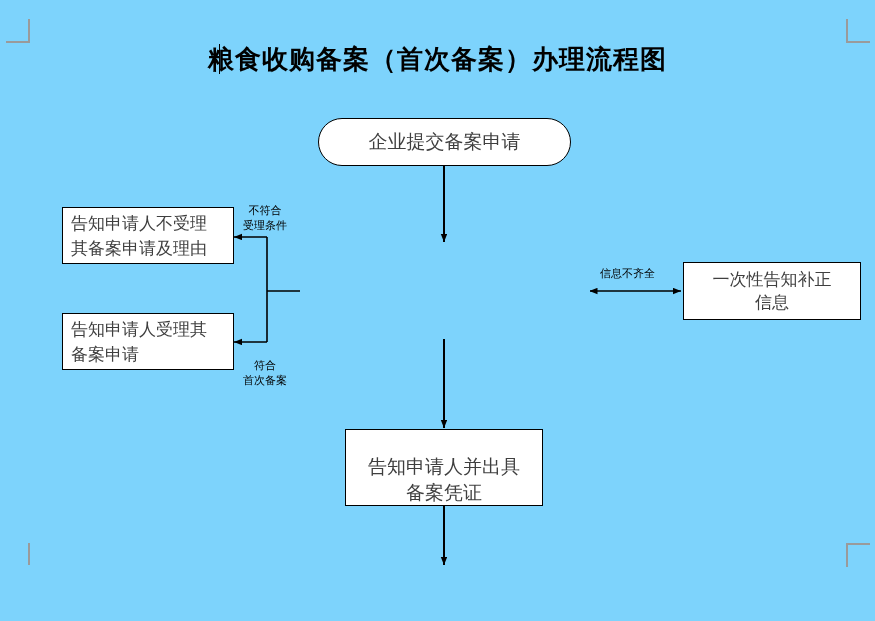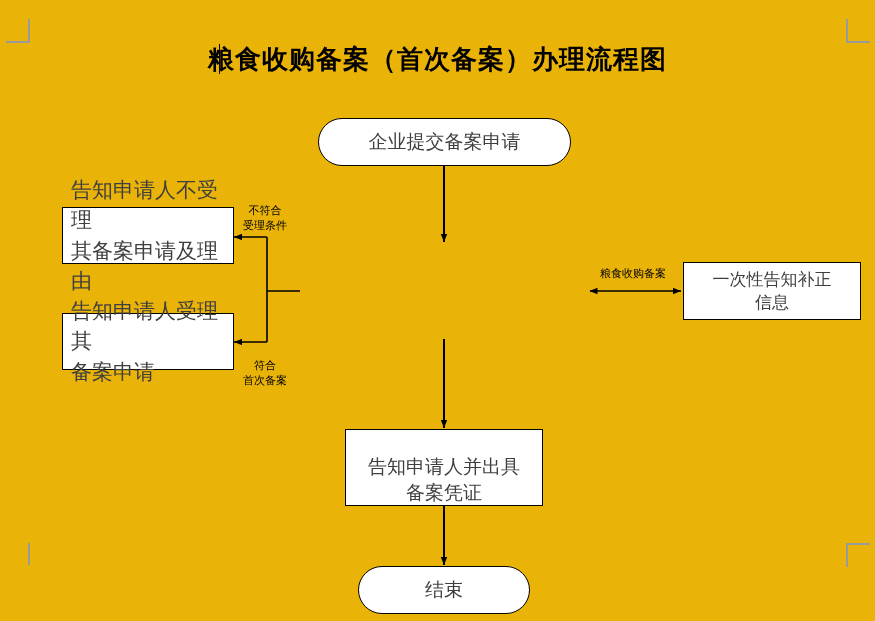--- a/index.html
+++ b/index.html
@@ -7,21 +7,21 @@
     padding: 0;
     background: #ffffff;
   }
   body {
     font-family: "DejaVu Sans", "Liberation Sans", sans-serif;
   }
   #canvas {
     position: relative;
     width: 875px;
     height: 621px;
-    background: #eab308;
+    background: #7dd3fc;
     overflow: hidden;
   }
   
   .crop {
     position: absolute;
     border-color: #9a9a9a;
     border-style: solid;
     border-width: 0;
   }
   .crop-tl { left: 6px;   top: 19px;  width: 22px; height: 22px;
@@ -68,21 +68,21 @@
     justify-content: center;
     text-align: center;
     font-size: 19px;
     line-height: 1.35;
   }
   .node.rounded { border-radius: 24px; font-family: Liberation Serif, serif; }
   .node.leftish {
     justify-content: flex-start;
     text-align: left;
     padding-left: 8px;
-    font-size: 21px;
+    font-size: 17px;
     line-height: 1.45;
   }
   .node .inner { width: 100%; }
 
   #n-start   { left: 318px; top: 118px; width: 253px; height: 48px; }
   #n-notify-reject { left: 62px;  top: 207px; width: 172px; height: 57px; }
   #n-notify-accept { left: 62px;  top: 313px; width: 172px; height: 57px; }
   #n-supplement    { left: 683px; top: 262px; width: 178px; height: 58px; font-size: 17px; }
   #n-issue   { left: 345px; top: 429px; width: 198px; height: 77px; }
   #n-end     { left: 358px; top: 566px; width: 172px; height: 48px; }
@@ -182,23 +182,20 @@
   <div class="node leftish" id="n-notify-accept">
     <div class="inner" style="white-space: pre-line;">告知申请人受理其
 备案申请</div>
   </div>
 
   <div class="node" id="n-issue">
     <div class="inner" style="white-space: pre-line; margin-top: 24px;">告知申请人并出具
 备案凭证</div>
   </div>
 
-  <div class="node rounded" id="n-end">
-    <div class="inner">结束</div>
-  </div>
 
   <div class="edge-label" id="lbl-reject" style="white-space: pre-line;">不符合
 受理条件</div>
   <div class="edge-label" id="lbl-accept" style="white-space: pre-line;">符合
 首次备案</div>
-  <div class="edge-label" id="lbl-incomplete">粮食收购备案</div>
+  <div class="edge-label" id="lbl-incomplete">信息不齐全</div>
 
 </div>
 
 </body></html>

